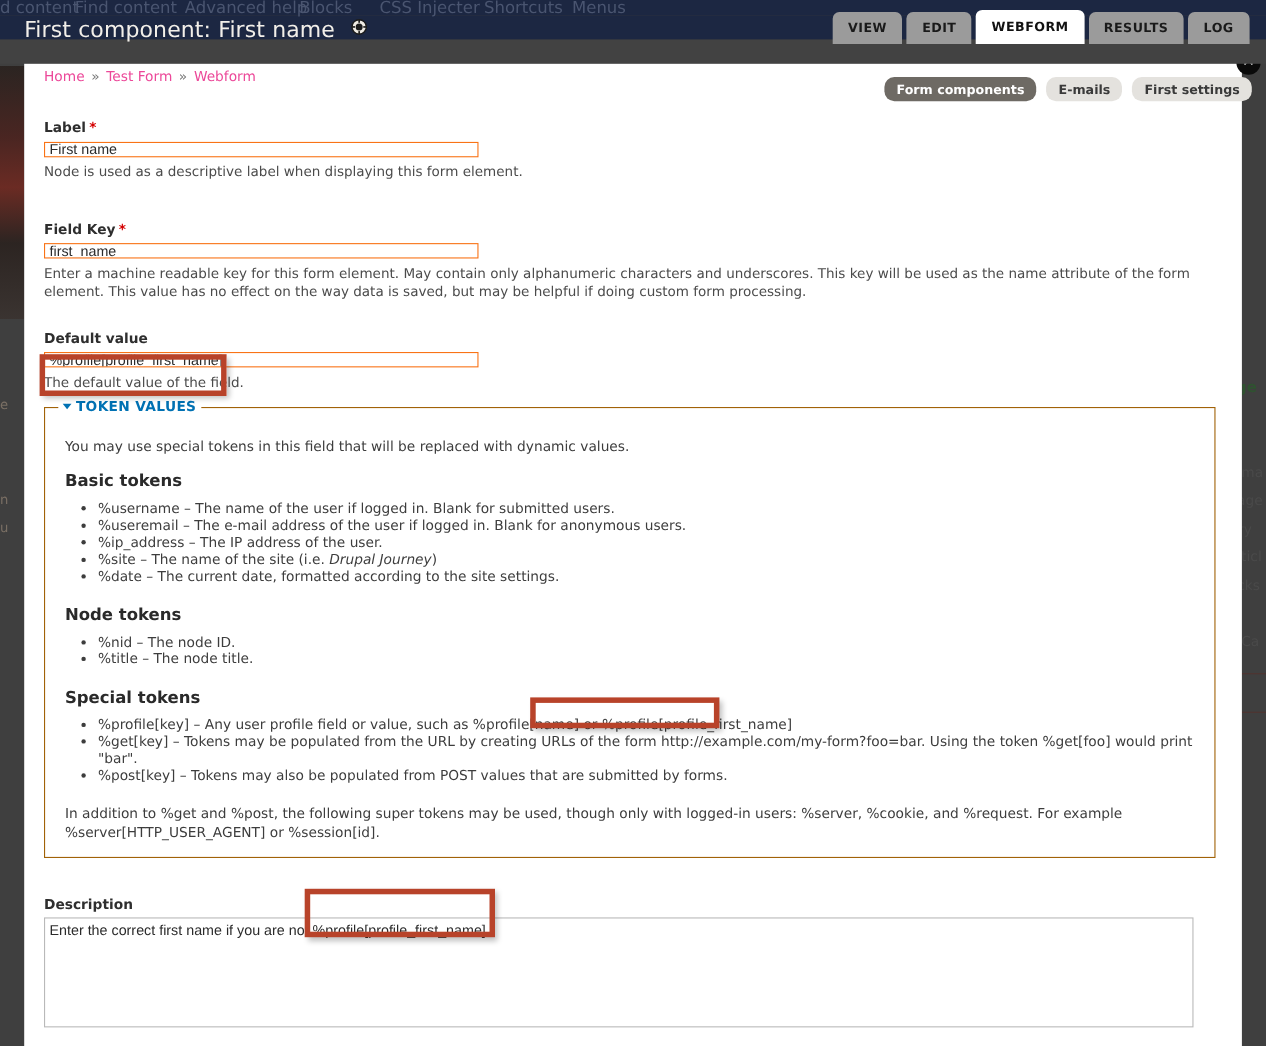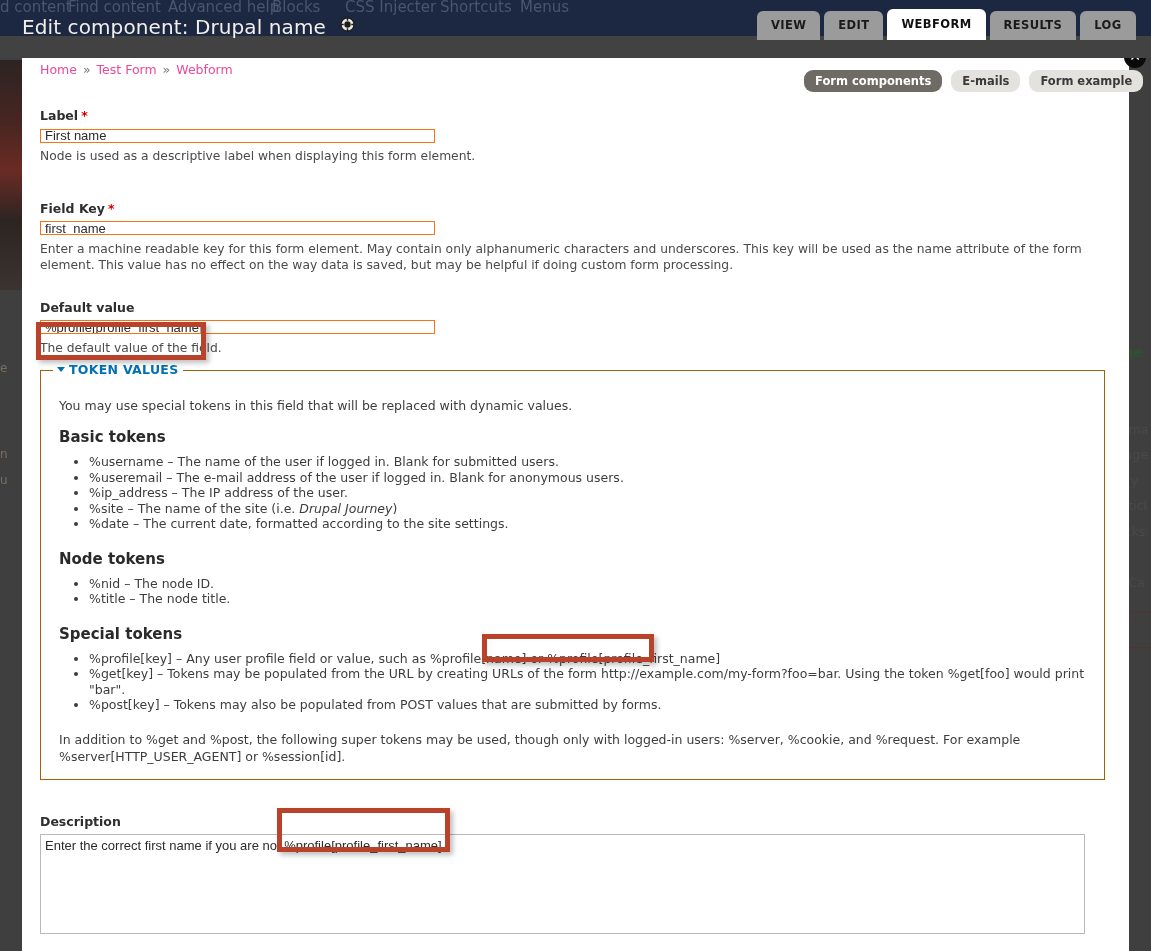--- a/index.html
+++ b/index.html
@@ -327,21 +327,21 @@
     <span class="menu-item" style="left:0px">d content</span>
     <span class="menu-item" style="left:68px">Find content</span>
     <span class="menu-item" style="left:168px">Advanced help</span>
     <span class="menu-item" style="left:272px">Blocks</span>
     <span class="menu-item" style="left:345px">CSS Injecter</span>
     <span class="menu-item" style="left:440px">Shortcuts</span>
     <span class="menu-item" style="left:520px">Menus</span>
   </div>
 
   <div class="page-title">
-    <span>Edit component: Drupal name</span>
+    <span>First component: First name</span>
     <span class="title-gear">
       <svg width="15" height="15" viewBox="0 0 16 16">
         <circle cx="8" cy="8" r="7" fill="#f0ece4" stroke="#1c1c1c" stroke-width="1.4"></circle>
         <circle cx="8" cy="8" r="3.4" fill="#1c1c1c"></circle>
         <rect x="7.2" y="1" width="1.6" height="3" fill="#1c1c1c"></rect>
         <rect x="7.2" y="12" width="1.6" height="3" fill="#1c1c1c"></rect>
         <rect x="1" y="7.2" width="3" height="1.6" fill="#1c1c1c"></rect>
         <rect x="12" y="7.2" width="3" height="1.6" fill="#1c1c1c"></rect>
       </svg>
     </span>
@@ -356,21 +356,21 @@
   </div>
 
   <div class="modal">
     <div class="close-btn">✕</div>
 
     <div class="modal-inner">
 
       <div style="position:absolute; left:747px; top:32px; display:flex; gap:9px;padding-left:35px;">
         <div style="background:#6e6a64;color:#fff;font-size:11.5px;font-weight:bold;padding:4px 11px;border-radius:9px;white-space:nowrap;">Form components</div>
         <div style="background:#e4e2de;color:#3a3a3a;font-size:11.5px;font-weight:bold;padding:4px 11px;border-radius:9px;white-space:nowrap;">E-mails</div>
-        <div style="background:#e4e2de;color:#3a3a3a;font-size:11.5px;font-weight:bold;padding:4px 11px;border-radius:9px;white-space:nowrap;">Form example</div>
+        <div style="background:#e4e2de;color:#3a3a3a;font-size:11.5px;font-weight:bold;padding:4px 11px;border-radius:9px;white-space:nowrap;">First settings</div>
       </div>
 
       <div class="content">
 
         <div class="breadcrumb">
           <a href="#">Home</a>
           <span class="sep">»</span>
           <a href="#">Test Form</a>
           <span class="sep">»</span>
           <a href="#">Webform</a>

